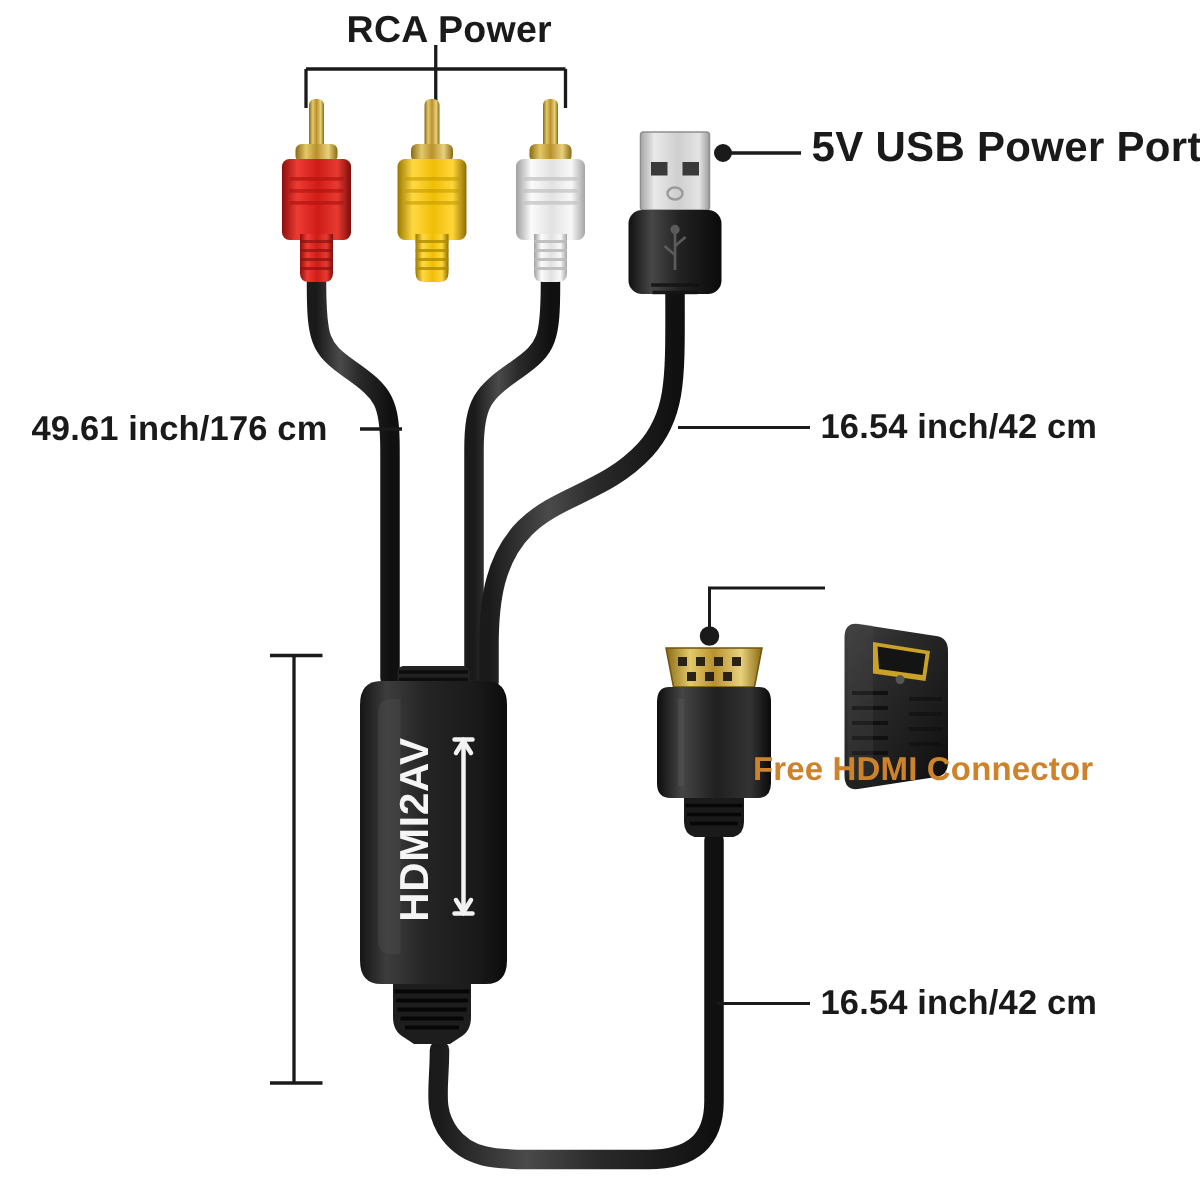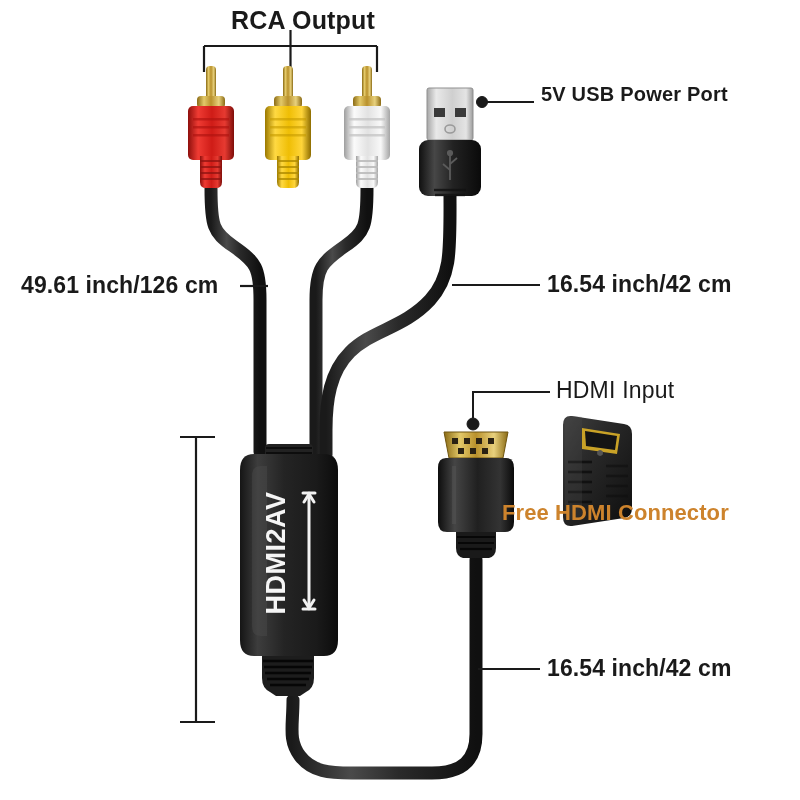--- a/index.html
+++ b/index.html
@@ -34,21 +34,21 @@
   }
   .lbl-rca-output {
     left: 231px;
     top: 8px;
     font-size: 25px;
     letter-spacing: 0.2px;
   }
   .lbl-usb {
     left: 541px;
     top: 84px;
-    font-size: 20px;
+    font-size: 28px;
     letter-spacing: 0.2px;
   }
   .lbl-len-left {
     left: 21px;
     top: 274px;
     font-size: 23px;
     letter-spacing: 0.1px;
   }
   .lbl-len-right-top {
     left: 547px;
@@ -362,29 +362,28 @@
       </g>
 
       <g>
         <path d="M478 669 H540" stroke-width="2" fill="none"></path>
       </g>
     </g>
 
     <text x="285" y="553" fill="#f5f5f5" font-family="Liberation Sans, sans-serif" font-size="27" font-weight="bold" text-anchor="middle" letter-spacing="0.5" transform="rotate(-90 285 553)">HDMI2AV</text>
   </svg>
 
-  <div class="lbl lbl-rca-output">RCA Output</div>
+  <div class="lbl lbl-rca-output">RCA Power</div>
 
   <div class="lbl lbl-usb">5V USB Power Port</div>
 
-  <div class="lbl lbl-len-left">49.61 inch/126 cm</div>
+  <div class="lbl lbl-len-left">49.61 inch/176 cm</div>
 
   <div class="lbl lbl-len-right-top">16.54 inch/42 cm</div>
 
-  <div class="lbl lbl-hdmi-input">HDMI  Input</div>
 
   <div class="lbl lbl-free-hdmi">Free HDMI Connector</div>
 
   <div class="lbl lbl-len-right-bottom">16.54 inch/42 cm</div>
 
   <div class="vert-holder">
     
   </div>
 
 </div>

